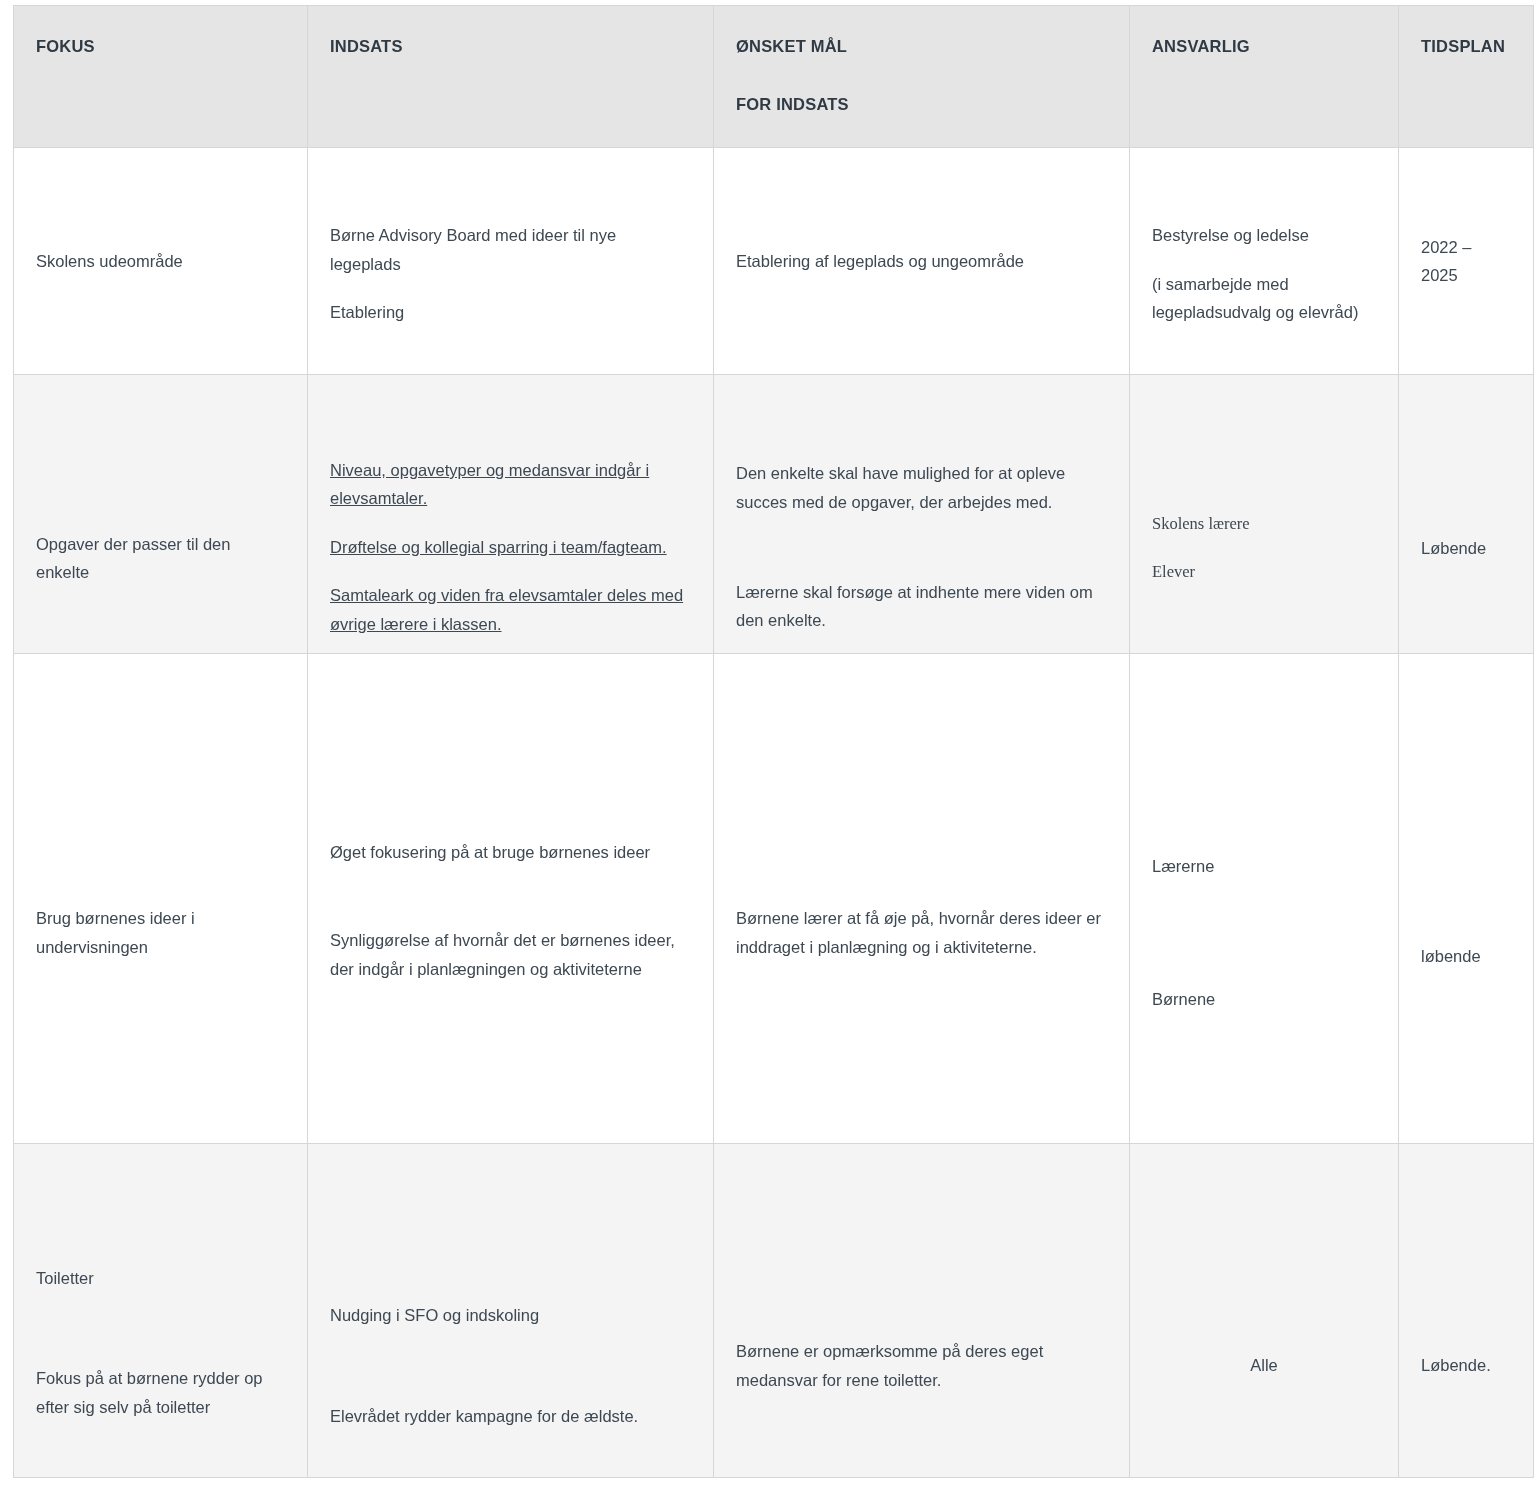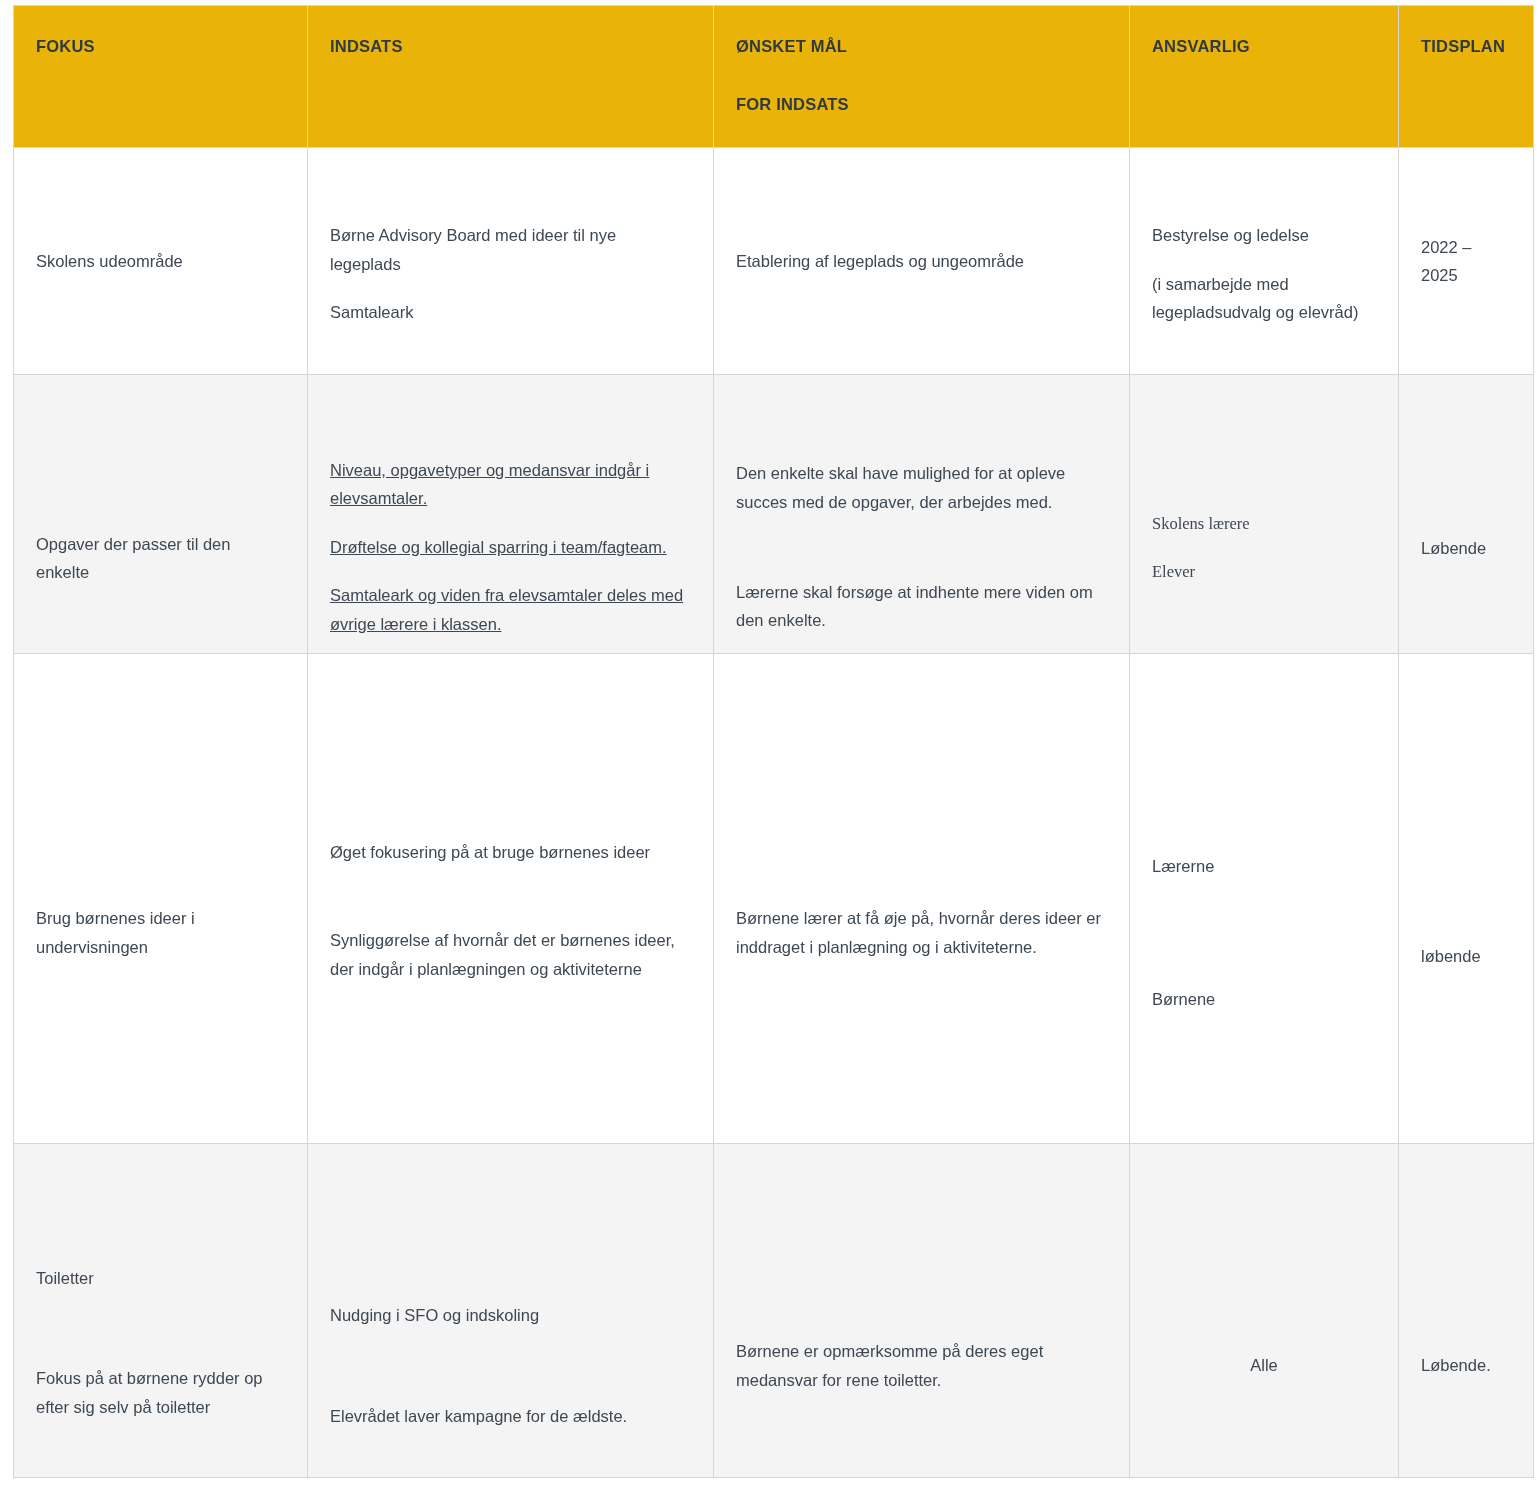--- a/index.html
+++ b/index.html
@@ -51,21 +51,21 @@
     text-align: left;
     padding: 0 22px;
     font-size: 16.5px;
     line-height: 1.72;
     font-weight: 400;
     color: #3d4852;
     box-sizing: border-box;
   }
 
   table.plan-table thead th {
-    background: #eab308;
+    background: #e5e5e5;
     height: 142px;
     vertical-align: top;
     padding-top: 26px;
     font-weight: 600;
     font-size: 16.5px;
     letter-spacing: 0.2px;
     color: #2f3a44;
   }
 
   .hdr-line { display: block; }
@@ -124,21 +124,21 @@
       </thead>
 
       <tbody>
 
         <tr class="row-a r1">
           <td class="v-mid">
             <span class="cell-block">Skolens udeområde</span>
           </td>
           <td class="v-top" style="padding-top:26px;">
             <span class="cell-block">Børne Advisory Board med ideer til nye legeplads</span>
-            <span class="cell-block gap-sm">Samtaleark</span>
+            <span class="cell-block gap-sm">Etablering</span>
           </td>
           <td class="v-mid">
             <span class="cell-block">Etablering af legeplads og ungeområde</span>
           </td>
           <td class="v-top" style="padding-top:26px;">
             <span class="cell-block">Bestyrelse og ledelse</span>
             <span class="cell-block gap-sm">(i samarbejde med legepladsudvalg og elevråd)</span>
           </td>
           <td class="v-mid">
             <span class="cell-block">2022 – 2025</span>
@@ -187,21 +187,21 @@
           </td>
         </tr>
 
         <tr class="row-b r4">
           <td class="v-top" style="padding-top:64px;">
             <span class="cell-block">Toiletter</span>
             <span class="cell-block" style="margin-top:72px;">Fokus på at børnene rydder op efter sig selv på toiletter</span>
           </td>
           <td class="v-top" style="padding-top:110px;">
             <span class="cell-block">Nudging i SFO og indskoling</span>
-            <span class="cell-block" style="margin-top:72px;">Elevrådet laver kampagne for de ældste.</span>
+            <span class="cell-block" style="margin-top:72px;">Elevrådet rydder kampagne for de ældste.</span>
           </td>
           <td class="v-top" style="padding-top:110px;">
             <span class="cell-block">Børnene er opmærksomme på deres eget medansvar for rene toiletter.</span>
           </td>
           <td class="v-top" style="padding-top:110px;text-align:center;">
             <span class="cell-block">Alle</span>
           </td>
           <td class="v-top" style="padding-top:110px;">
             <span class="cell-block">Løbende.</span>
           </td>

